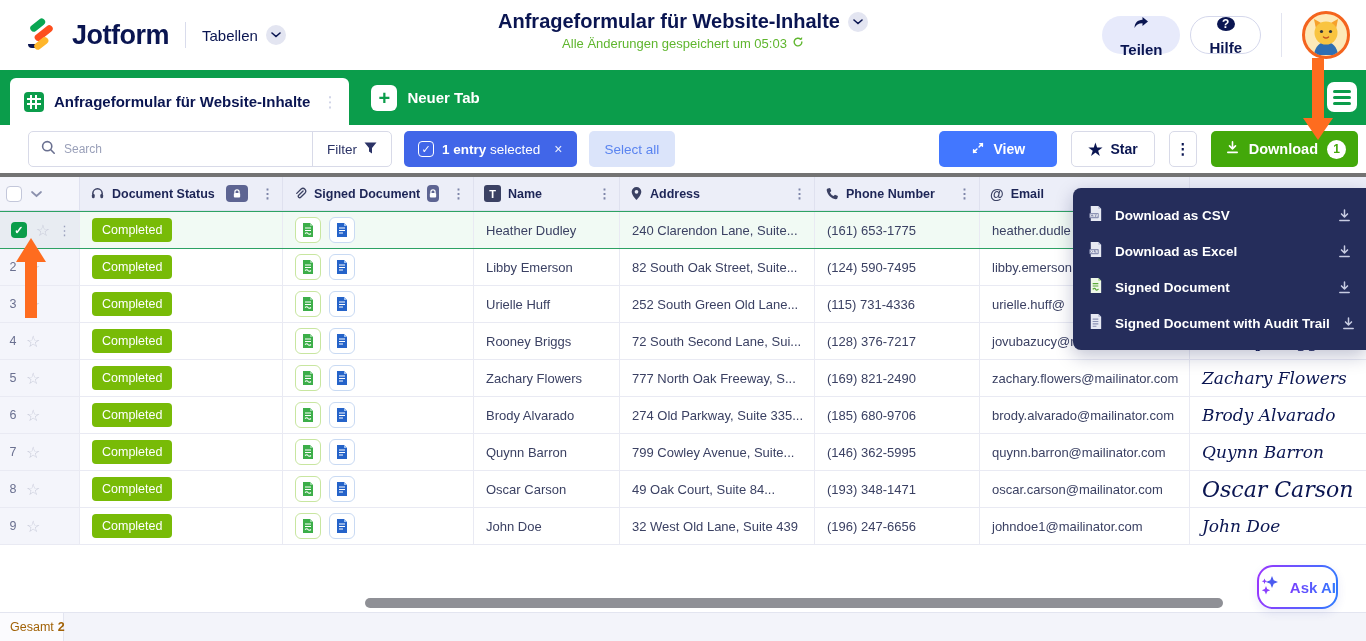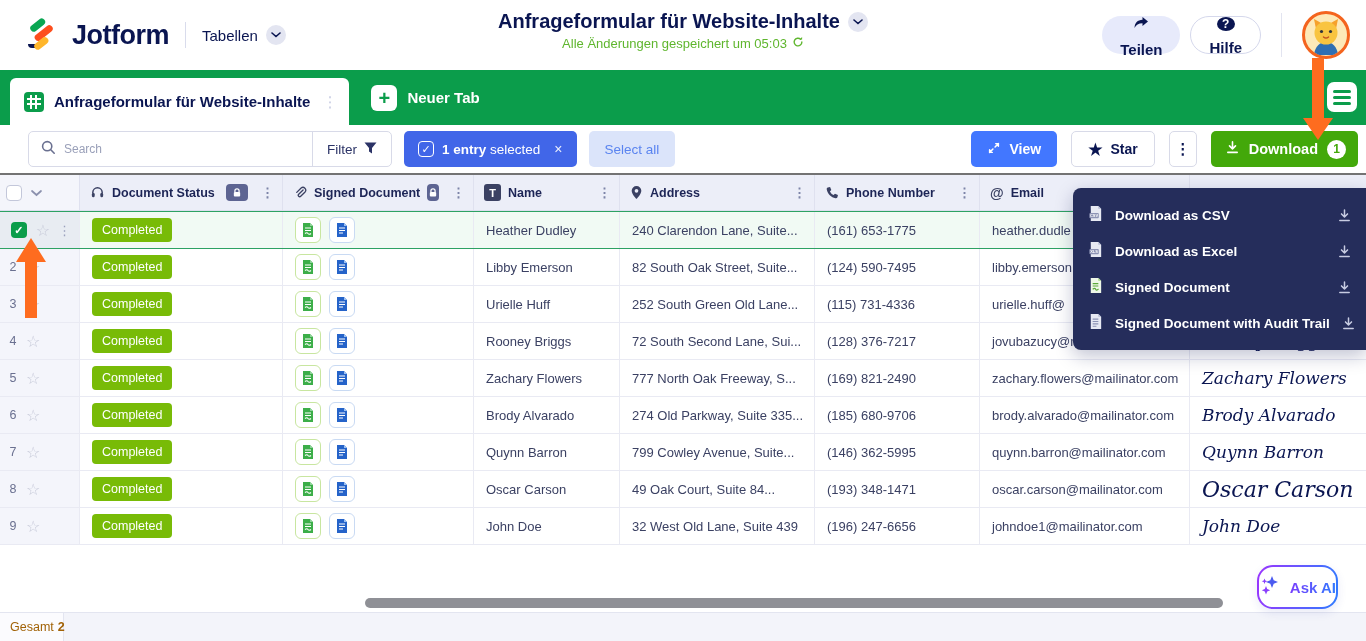--- a/index.html
+++ b/index.html
@@ -45,31 +45,31 @@
   .search-part { display:flex; align-items:center; gap:8px; width:283px; padding:0 12px; }
   .search-part input { border:none; outline:none; font-size:12px; color:#3b4163; width:100%; font-family:"Liberation Sans",sans-serif; }
   .search-part input::placeholder { color:#9aa0b9; }
   .filter-part { display:flex; align-items:center; gap:7px; padding:0 14px; border-left:1px solid #d8dae8; font-size:13.5px; color:#2b3366; cursor:pointer; }
   .sel-btn { height:36px; margin-left:0; background:#4166e8; border-radius:5px; color:#fff; display:flex; align-items:center; gap:8px; padding:0 14px; font-size:13.5px; cursor:pointer; }
   .sel-check { width:16px; height:16px; border:1.5px solid #fff; border-radius:4px; font-size:11px; display:flex; align-items:center; justify-content:center; }
   .sel-bold { font-weight:bold; }
   .sel-close { margin-left:6px; font-size:14px; opacity:.9; }
   .select-all { height:36px; background:#dbe4fa; color:#5a84f0; font-size:13.5px; border-radius:5px; display:flex; align-items:center; padding:0 16px; cursor:pointer; }
   .tb-right { margin-left:auto; display:flex; align-items:center; gap:14px; }
-  .view-btn { height:36px; background:#4277ff; color:#fff; border-radius:5px; display:flex; align-items:center; gap:8px; padding:0 16px; font-size:14px; font-weight:bold; cursor:pointer; }
+  .view-btn { height:36px; background:#4277ff; color:#fff; border-radius:5px; display:flex; align-items:center; gap:8px; padding:0 32px; font-size:14px; font-weight:bold; cursor:pointer; }
   .star-btn { height:36px; background:#fff; border:1px solid #d8dae8; border-radius:5px; display:flex; align-items:center; gap:8px; padding:0 16px; font-size:14px; font-weight:bold; color:#0a1551; cursor:pointer; }
   .star-btn .glyph { color:#0a1551; font-size:16px; }
   .kebab-btn { height:36px; width:28px; background:#fff; border:1px solid #d8dae8; border-radius:5px; display:flex; align-items:center; justify-content:center; color:#0a1551; font-size:15px; font-weight:bold; cursor:pointer; }
   .dl-btn { height:36px; background:#43a80a; color:#fff; border-radius:5px; display:flex; align-items:center; gap:9px; padding:0 12px 0 14px; font-size:14.5px; font-weight:bold; cursor:pointer; }
   .dl-badge { width:19px; height:19px; border-radius:50%; background:#fff; color:#43a80a; font-size:12px; font-weight:bold; display:flex; align-items:center; justify-content:center; }
 
   
   .cell { flex:0 0 auto; display:flex; align-items:center; overflow:hidden; white-space:nowrap; }
   .c0{width:80px;} .c1{width:203px;} .c2{width:191px;} .c3{width:146px;} .c4{width:195px;} .c5{width:165px;} .c6{width:210px;} .c7{width:176px;}
-  .thead { display:flex; height:38px; background:#eceef8; border-top:2px solid #737373; border-bottom:1px solid #dcdeee; }
+  .thead { display:flex; height:38px; background:#eceef8; border-top:4px solid #737373; border-bottom:1px solid #dcdeee; }
   .thead .cell { border-right:1px solid #dfe1ef; padding:0 8px 0 10px; gap:7px; font-size:12.5px; font-weight:bold; color:#1d2556; }
   .thead .cell:last-child { border-right:none; }
   .hicon { color:#3b4163; display:flex; align-items:center; }
   .lock-badge { width:22px; height:17px; background:#5d6492; border-radius:4px; display:flex; align-items:center; justify-content:center; margin-left:auto; }
   .col-kebab { color:#7d84a8; font-size:13px; margin-left:6px; }
   .hspacer { margin-left:auto; }
   .tblock { width:17px; height:17px; background:#3b4163; color:#fff; border-radius:3px; font-size:11px; font-weight:bold; display:flex; align-items:center; justify-content:center; }
   .hcheck { width:16px; height:16px; background:#fff; border:1.5px solid #c3c7da; border-radius:4px; margin-left:6px; }
 
   .trow { display:flex; height:37px; background:#fff; border-bottom:1px solid #e9eaf3; }

